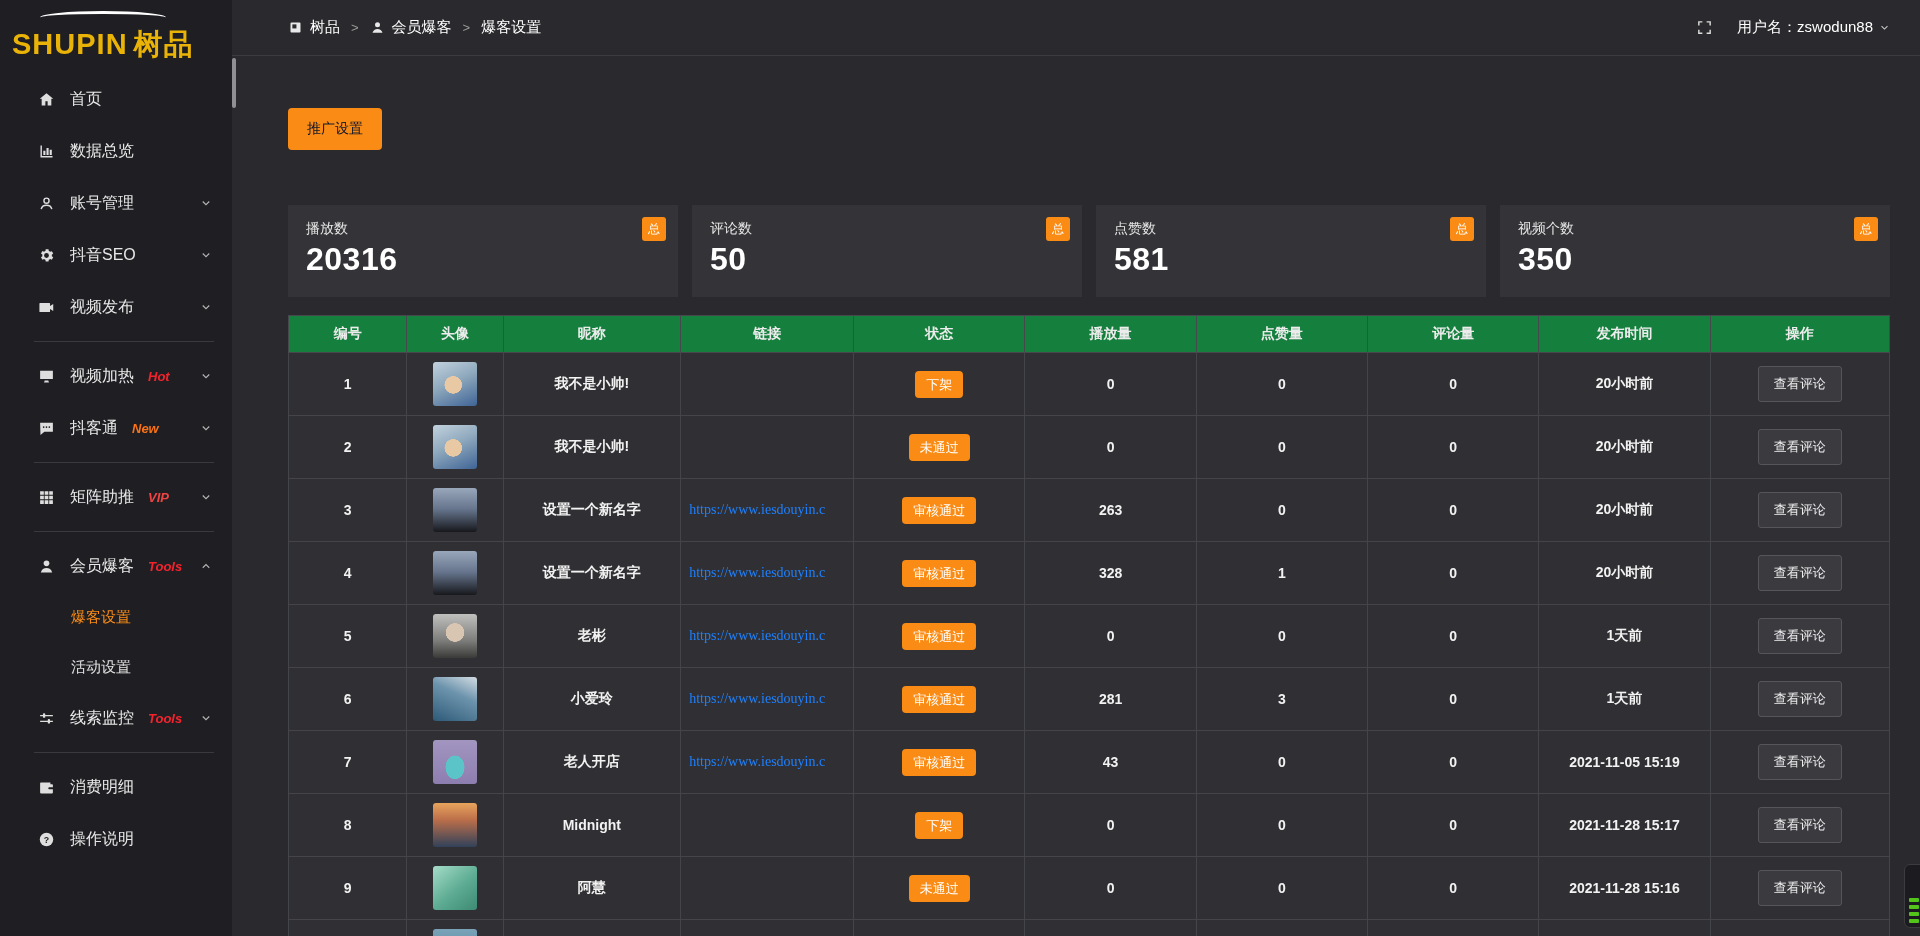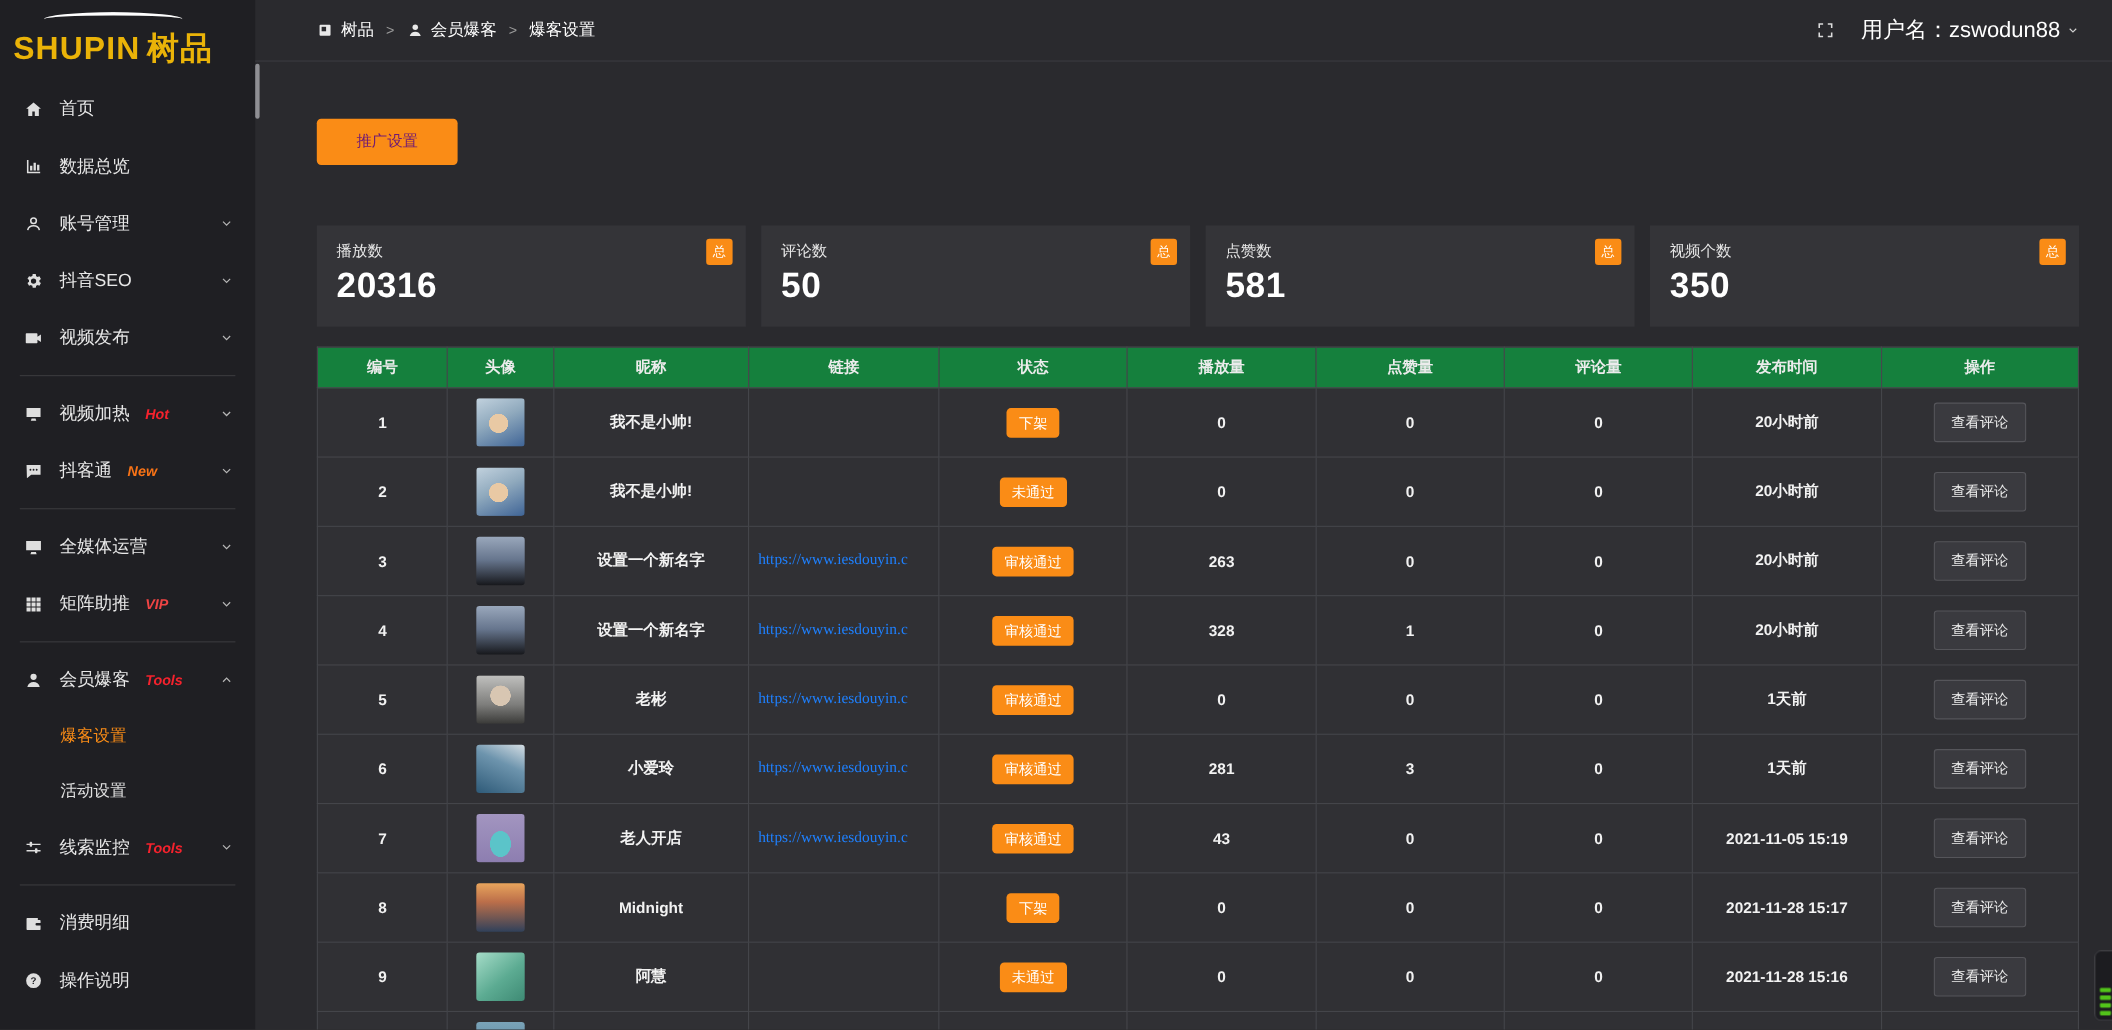--- a/index.html
+++ b/index.html
@@ -5,46 +5,46 @@
   * { margin:0; padding:0; box-sizing:border-box; }
   html,body { width:1920px; height:936px; overflow:hidden; }
   body { background:#2a2a2e; font-family:"Liberation Sans","DejaVu Sans",sans-serif; color:#eee; display:flex; }
 
   
   .sidebar { width:232px; flex:0 0 232px; height:100%; background:#1f1f23; overflow:hidden; }
   .logo { padding:8px 8px 4px 12px; color:#eab308; cursor:pointer; }
   .logo-arc { width:126px; height:13px; border-top:3px solid #fff; border-radius:50%; margin:3px 0 1px 28px; }
   .logo-text { font-size:29px; font-weight:800; letter-spacing:1px; white-space:nowrap; }
   .logo-cn { margin-left:6px; }
-  nav { margin-top:4px; }
+  nav { margin-top:4px;padding-left:16px; }
   .nav-item { height:52px; display:flex; align-items:center; padding:0 20px 0 22px; cursor:pointer; color:#e8e8e8; }
   .icon svg { width:100%; height:100%; display:block; }
   .nav-icon { width:17px; height:17px; color:#dedede; flex:0 0 17px; }
   .nav-label { font-size:16px; margin-left:15px; }
   .nav-badge { font-size:13px; font-style:italic; font-weight:bold; margin-left:14px; }
   .nav-chevron { width:12px; height:12px; margin-left:auto; color:#b5b5b5; }
   .nav-sub { height:50px; display:flex; align-items:center; padding-left:55px; font-size:15px; color:#e0e0e0; cursor:pointer; }
   .nav-sub.active { color:#fa8c16; }
   .nav-divider { height:1px; background:#3a3a3e; margin:8px 18px; }
 
   
   .main { flex:1; display:flex; flex-direction:column; height:100%; position:relative; }
   .topbar { height:56px; flex:0 0 56px; display:flex; align-items:center; justify-content:space-between; padding:0 30px 0 56px; border-bottom:1px solid #3b3b40; }
   .breadcrumb { display:flex; align-items:center; font-size:15px; color:#fff; }
   .crumb { display:flex; align-items:center; cursor:pointer; }
   .crumb-icon { width:15px; height:15px; margin-right:7px; color:#e8e8e8; }
   .crumb-sep { color:#9a9a9a; margin:0 11px; font-size:13px; }
   .topbar-right { display:flex; align-items:center; gap:24px; }
   .fs-icon { width:17px; height:17px; color:#dcdcdc; cursor:pointer; }
-  .username { display:flex; align-items:center; font-size:20px; color:#fff; cursor:pointer; gap:6px; }
+  .username { display:flex; align-items:center; font-size:15px; color:#fff; cursor:pointer; gap:6px; }
   .caret { width:11px; height:11px; color:#cfcfcf; }
   .scroll-thumb { position:absolute; left:0; top:58px; width:4px; height:50px; background:#8f8f94; border-radius:2px; cursor:pointer; }
 
   .content { flex:1; padding:0 30px 0 56px; }
-  .promo-btn { margin-top:52px; display:block; background:#fa8c16; color:#701a75; border:none; border-radius:4px; font-size:14px; padding:12px 36px; cursor:pointer; font-family:inherit; }
+  .promo-btn { margin-top:52px; display:block; background:#fa8c16; color:#0f172a; border:none; border-radius:4px; font-size:14px; padding:12px 19px; cursor:pointer; font-family:inherit; }
 
   .cards { display:flex; gap:14px; margin-top:55px; }
   .card { flex:1; height:92px; background:#343438; position:relative; padding:15px 18px; }
   .card-label { font-size:14px; color:#e6e6e6; }
   .card-value { font-size:32px; font-weight:600; color:#fff; margin-top:3px; letter-spacing:.5px; }
   .card-badge { position:absolute; top:12px; right:12px; width:24px; height:24px; background:#fa8c16; color:#fff; font-size:12px; display:flex; align-items:center; justify-content:center; border-radius:3px; }
 
   
   table { width:100%; border-collapse:collapse; margin-top:18px; background:#303034; table-layout:fixed; }
   th { height:37px; background:#15803d; font-size:14px; font-weight:600; color:#ececec; border:1px solid #47484d; }
@@ -158,33 +158,20 @@
         </span>
         <span class="nav-label">抖客通</span>
         <span class="nav-badge" style="color:#f97316">New</span>
         <span class="nav-chevron icon">
           <svg viewBox="0 0 24 24" fill="none" stroke="currentColor" stroke-width="2.2">
             <path d="M5.5 9l6.5 6.5L18.5 9"></path>
           </svg>
         </span>
       </div>
       <div class="nav-divider"></div>
-      <div class="nav-item">
-        <span class="nav-icon icon">
-          <svg viewBox="0 0 24 24" fill="currentColor">
-            <path d="M2.5 4h19v12H2.5zM9 18h6l1 3H8z"></path>
-          </svg>
-        </span>
-        <span class="nav-label">全媒体运营</span>
-        <span class="nav-chevron icon">
-          <svg viewBox="0 0 24 24" fill="none" stroke="currentColor" stroke-width="2.2">
-            <path d="M5.5 9l6.5 6.5L18.5 9"></path>
-          </svg>
-        </span>
-      </div>
       <div class="nav-item">
         <span class="nav-icon icon">
           <svg viewBox="0 0 24 24" fill="currentColor">
             <path d="M3 3h5.2v5.2H3zM9.4 3h5.2v5.2H9.4zM15.8 3H21v5.2h-5.2zM3 9.4h5.2v5.2H3zM9.4 9.4h5.2v5.2H9.4zM15.8 9.4H21v5.2h-5.2zM3 15.8h5.2V21H3zM9.4 15.8h5.2V21H9.4zM15.8 15.8H21V21h-5.2z"></path>
           </svg>
         </span>
         <span class="nav-label">矩阵助推</span>
         <span class="nav-badge" style="color:#ef4444">VIP</span>
         <span class="nav-chevron icon">
           <svg viewBox="0 0 24 24" fill="none" stroke="currentColor" stroke-width="2.2">

